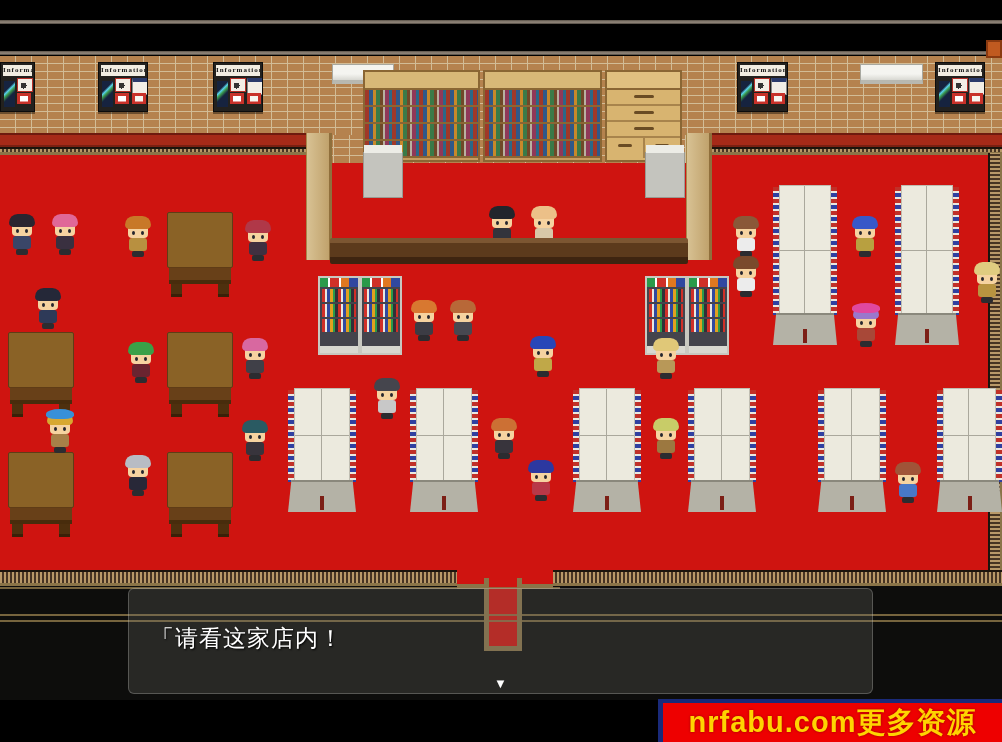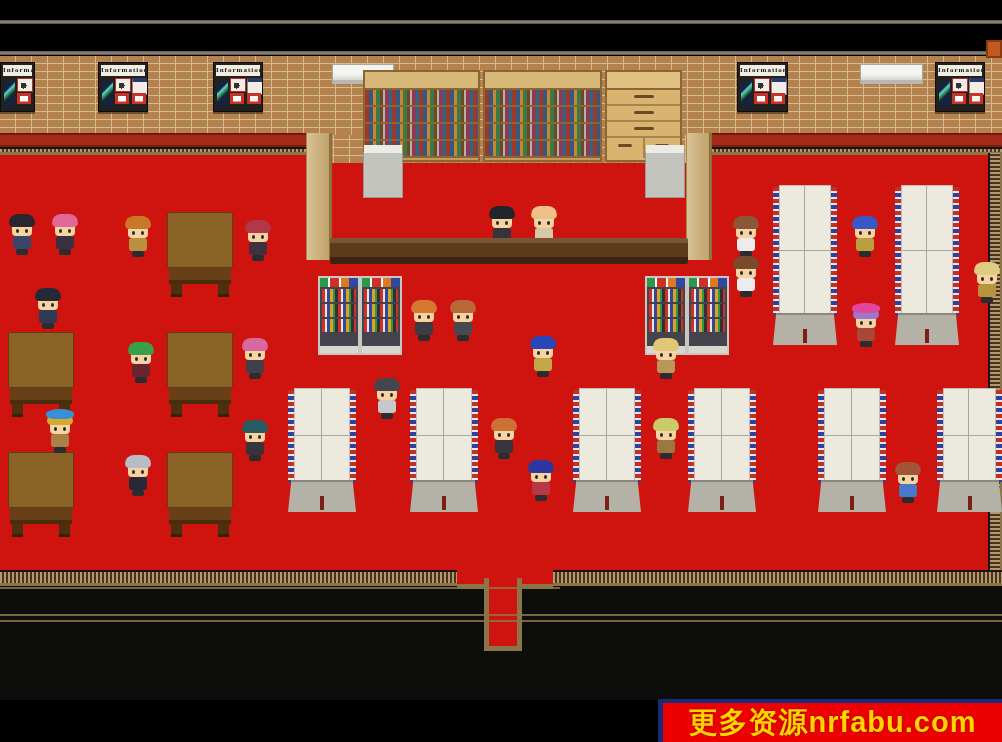--- a/index.html
+++ b/index.html
@@ -521,18 +521,22 @@
       </div>
       <div class="char" style="left: 893px; top: 462px;">
         <i class="c-face"></i>
    <i class="c-hair" style="background:#a05438"></i>
    <i class="c-eyes"></i>
    <i class="c-body" style="background:#4878c8"></i>
    <i class="c-legs"></i>
       </div>
     </div>
 
+  <div class="dialog">
+    <div class="dlg-text">「请看这家店内！</div>
+    <div class="dlg-arrow">▼</div>
+  </div>
 
   <a class="watermark">
-    <span>更多资源</span>
-      <span>nrfabu.com</span>
+    <span>nrfabu.com</span>
+      <span>更多资源</span>
   </a>
 </div>
 
 </body></html>

